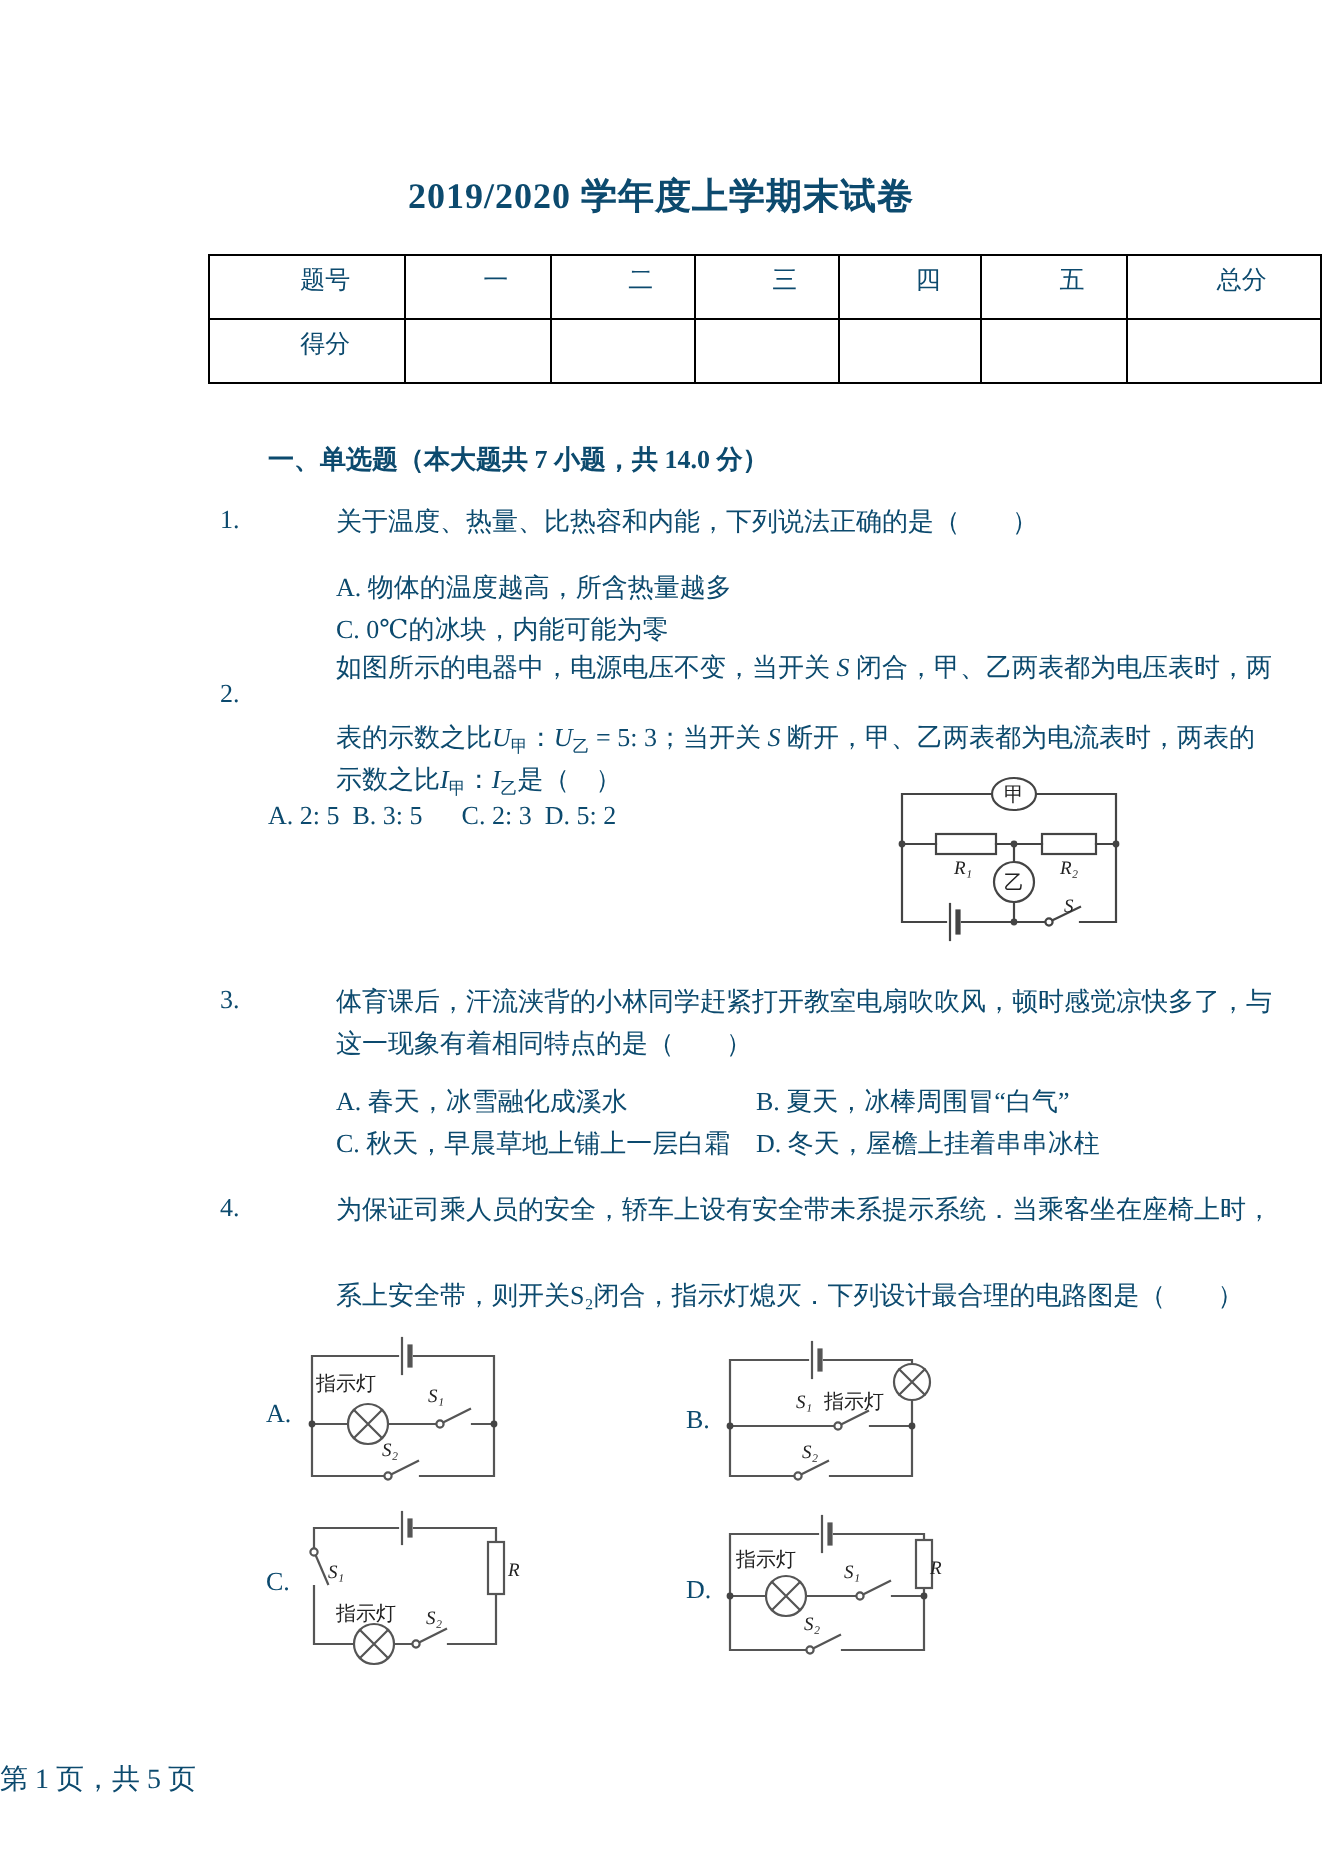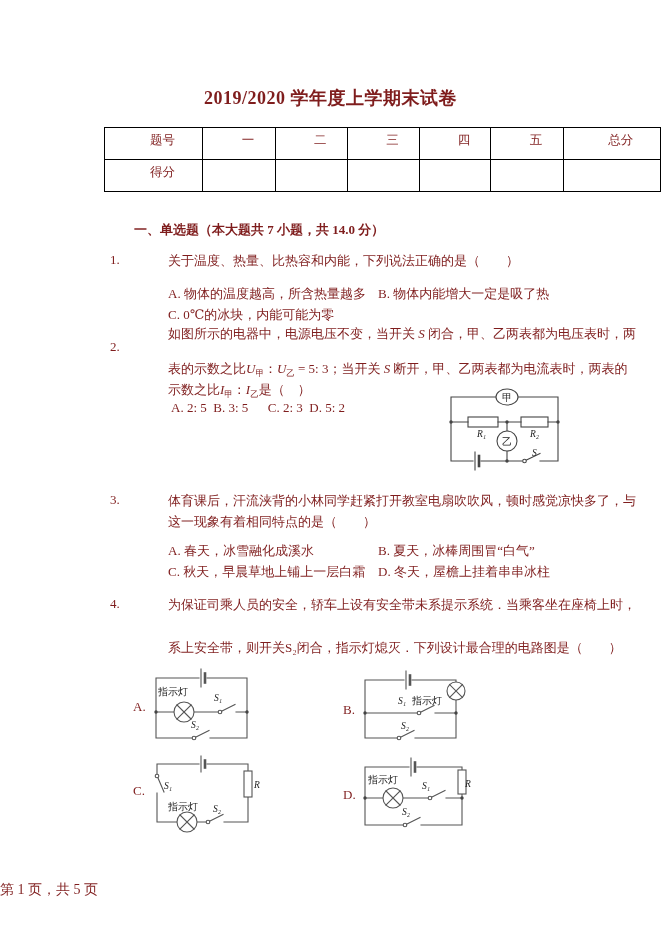--- a/index.html
+++ b/index.html
@@ -1,25 +1,25 @@
 <!DOCTYPE html>
 <html><head>
 <meta charset="utf-8">
 <style>
   html,body{margin:0;padding:0;background:#fff;}
   .page{position:relative;width:661px;height:935px;background:#fff;
-        font-family:"Liberation Serif","DejaVu Serif",serif;color:#7f1d1d;overflow:hidden;}
+        font-family:"Liberation Serif","DejaVu Serif",serif;color:#0c4a6e;overflow:hidden;}
   .abs{position:absolute;white-space:nowrap;}
   .title{left:0;top:86px;width:661px;text-align:center;font-size:18px;font-weight:bold;letter-spacing:.5px;}
   table.score{position:absolute;left:104px;top:127px;border-collapse:collapse;table-layout:fixed;}
   table.score td{border:1px solid #000;font-size:12.5px;text-align:center;vertical-align:top;padding-top:4px;height:26px;padding-left:19px;}
   .heading{left:104px;top:221px;font-size:13px;font-weight:bold;margin-left:30px;}
   .qnum{font-size:13px;}
   .line,.opt{font-size:13px;margin-left:34px;}
-  .ans{font-size:13px;white-space:pre;margin-left:37px;}
+  .ans{font-size:13px;white-space:pre;}
   .cns{font-size:8.5px;position:relative;top:2.5px;}
   .var{font-style:italic;}
   .cirlabel{font-size:13px;}
   .footer{left:0;top:881px;width:661px;font-size:14px;}
   svg{position:absolute;overflow:visible;}
   .w{stroke:#555;fill:none;stroke-width:1.1;stroke-linecap:square;}
   .w2{stroke:#444;fill:none;stroke-width:1.1;stroke-linecap:square;}
   .thick{stroke-width:2.6;}
   .whitefill{fill:#fff;}
   .dot{fill:#444;stroke:none;}
@@ -54,21 +54,20 @@
       <td></td>
     </tr>
   </tbody>
     </table>
 
   <div class="abs heading">一、单选题（本大题共 7 小题，共 14.0 分）</div>
 
   <div class="abs qnum" style="left:110px;top:252px">1.</div>
   <div class="abs line" style="left:134px;top:252px">关于温度、热量、比热容和内能，下列说法正确的是（　　）</div>
   <div class="abs opt" style="left:134px;top:285px">A. 物体的温度越高，所含热量越多</div>
-  <div class="abs opt" style="left:344px;top:285px">B. 物体内能增大一定是吸了热</div>
   <div class="abs opt" style="left:134px;top:306px">C. 0℃的冰块，内能可能为零</div>
 
   <div class="abs qnum" style="left:110px;top:339px">2.</div>
   <div class="abs line" style="left:134px;top:325px"><span>如图所示的电器中，电源电压不变，当开关 </span><span class="var">S</span><span> 闭合，甲、乙两表都为电压表时，两</span></div>
   <div class="abs line" style="left:134px;top:360px"><span>表的示数之比</span><span class="var">U</span><span class="cns">甲</span><span>：</span><span class="var">U</span><span class="cns">乙</span><span> = 5: 3；当开关 </span><span class="var">S</span><span> 断开，甲、乙两表都为电流表时，两表的</span></div>
   <div class="abs line" style="left:134px;top:381px"><span>示数之比</span><span class="var">I</span><span class="cns">甲</span><span>：</span><span class="var">I</span><span class="cns">乙</span><span>是（　）</span></div>
   <div class="abs ans" style="left:134px;top:400px">A. 2: 5  B. 3: 5      C. 2: 3  D. 5: 2</div>
 
   <svg style="left:448px;top:388px" width="117" height="84" viewBox="0 0 117 84">
     <g class="w2">

